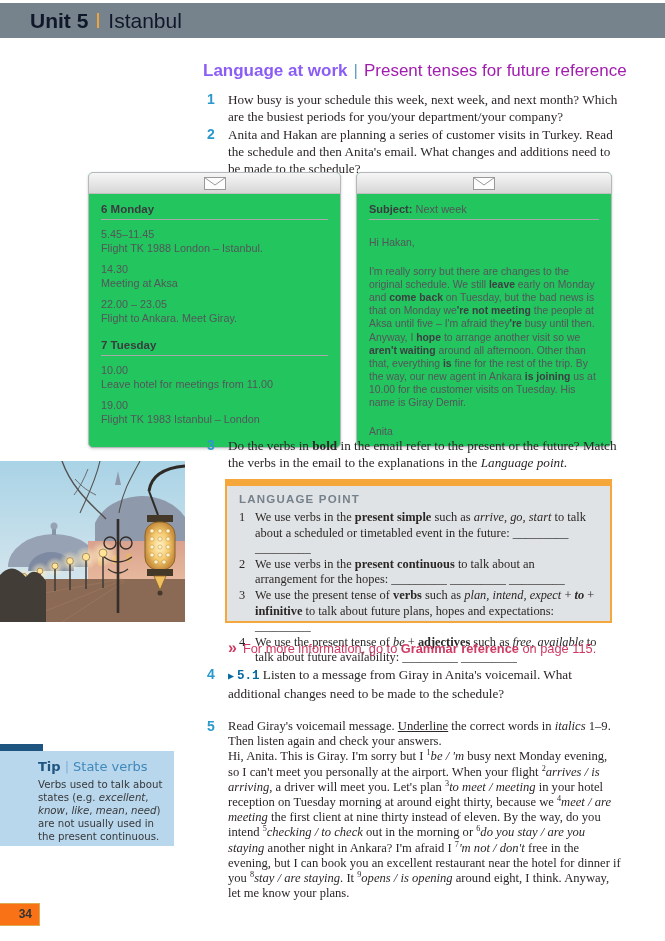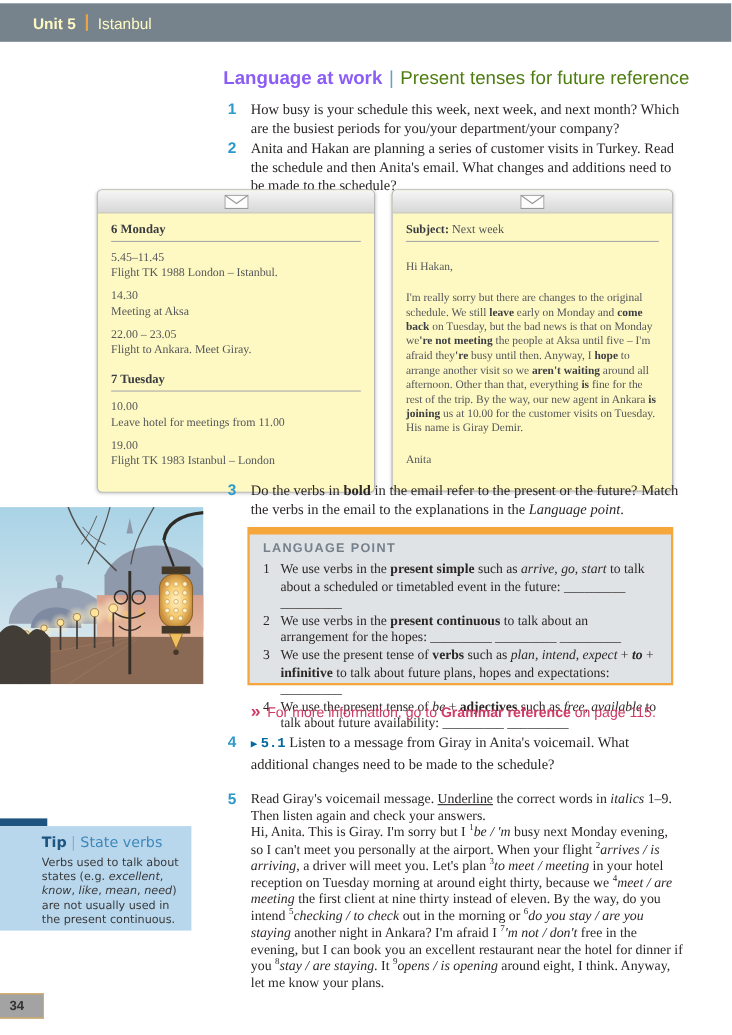--- a/index.html
+++ b/index.html
@@ -1,46 +1,46 @@
 <!DOCTYPE html>
 <html><head>
 <meta charset="utf-8">
 <style>
   html,body{margin:0;padding:0;}
   body{width:665px;height:941px;position:relative;background:#ffffff;
        font-family:"Liberation Serif",serif;-webkit-font-smoothing:antialiased;}
 
   
   .unitbar{position:absolute;top:3px;left:0;width:665px;height:35px;background:#76838c;
-           color:#fef9c3;font-family:"Liberation Sans",sans-serif;display:flex;align-items:center;
-           padding-left:30px;box-sizing:border-box;font-size:14px;}
+           color:#0f172a;font-family:"Liberation Sans",sans-serif;display:flex;align-items:center;
+           padding-left:30px;box-sizing:border-box;font-size:21px;}
   .unit{font-weight:bold;}
   .ubar-div{display:inline-block;width:2px;height:15px;background:#eda43f;margin:0 9px;}
 
   
   .lesson-title{position:absolute;left:203px;top:61px;margin:0;font-size:17px;
                 font-family:"Liberation Sans",sans-serif;font-weight:normal;white-space:nowrap;}
   .lt-bold{color:#8b5cf6;font-weight:bold;}
   .lt-sep{color:#63a0c2;margin:0 6px;}
-  .lt-rest{color:#4d7c0f;}
+  .lt-rest{color:#a21caf;}
 
   
   .ex{position:absolute;left:207px;width:414px;display:flex;}
   .ex .num{font-family:"Liberation Sans",sans-serif;font-weight:bold;color:#2b99cc;
            font-size:14px;width:21px;flex:none;line-height:17px;}
   .ex .extext{margin:0;font-size:13.2px;line-height:17px;color:#2b2726;}
   .ex1{top:91px;} .ex2{top:126px;} .ex3{top:437px;} .ex4{top:666px;} .ex5{top:719px;}
   .ex5 .extext{font-size:12.6px;line-height:15.2px;}
   .ex5 .num{line-height:15.2px;}
   .audio{color:#0369a1;font-family:Liberation Mono, monospace;font-weight:bold;font-size:12.5px;}
   .audio .tri{font-size:10px;margin-right:3px;}
 
   
-  .card{position:absolute;background:#fef9c3;border:1px solid #b6b9bb;border-radius:5px;
-        box-shadow:0 1px 3px rgba(0,0,0,.18);font-family:Liberation Serif, serif;
+  .card{position:absolute;background:#22c55e;border:1px solid #b6b9bb;border-radius:5px;
+        box-shadow:0 1px 3px rgba(0,0,0,.18);font-family:Liberation Sans, sans-serif;
         color:#54565a;overflow:hidden;box-sizing:border-box;}
   .card1{left:88px;top:172px;width:253px;height:276px;}
   .card2{left:356px;top:172px;width:256px;height:275px;}
   .card-head{height:20px;background:linear-gradient(#f6f6f6,#d7d7d7);
              border-bottom:1px solid #bfbfbf;display:flex;align-items:center;justify-content:center;}
   .card-body{padding:9px 12px 0 12px;}
   .sched-day{font-weight:bold;color:#3a3c40;font-size:11.5px;}
   .rule{border:0;border-top:1px solid #a9a9a9;margin:4px 0 8px 0;}
   .entry{margin-bottom:8px;font-size:10.8px;line-height:13.5px;}
   .day2{margin-top:14px;}
@@ -71,24 +71,24 @@
   .tip-bar{position:absolute;left:0;top:744px;width:43px;height:7px;background:#1d5480;}
   .tip{position:absolute;left:0;top:751px;width:174px;height:95px;background:#b9d7ec;
        box-sizing:border-box;padding:8px 8px 0 38px;font-family:"DejaVu Sans",sans-serif;}
   .tip-title{font-size:13px;margin-bottom:4px;white-space:nowrap;}
   .tip-title .t1{color:#1d5480;font-weight:bold;}
   .tip-title .tdiv{color:#7fb0d6;margin:0 4px;}
   .tip-title .t2{color:#3e88bb;}
   .tip .tiptext{margin:0;font-size:10.2px;line-height:13px;color:#37383a;}
 
   
-  .pagenum{position:absolute;left:0;top:903px;width:40px;height:23px;background:#a3a3a3;
+  .pagenum{position:absolute;left:0;top:903px;width:40px;height:23px;background:#f97316;
            border:1px solid #ddab52;border-left:none;box-sizing:border-box;
            font-family:"Liberation Sans",sans-serif;font-weight:bold;font-size:12px;color:#333;
-           text-align:right;line-height:21px;padding-right:17px;}
+           text-align:right;line-height:21px;padding-right:7px;}
 
   
   .s-b{font-weight:bold;}
   .s-i{font-style:italic;}
   .s-bi{font-weight:bold;font-style:italic;}
   .s-u{text-decoration:underline;}
   .s-sup{vertical-align:super;font-size:0.65em;font-style:normal;line-height:0;}
 </style>
 </head>
 <body>

